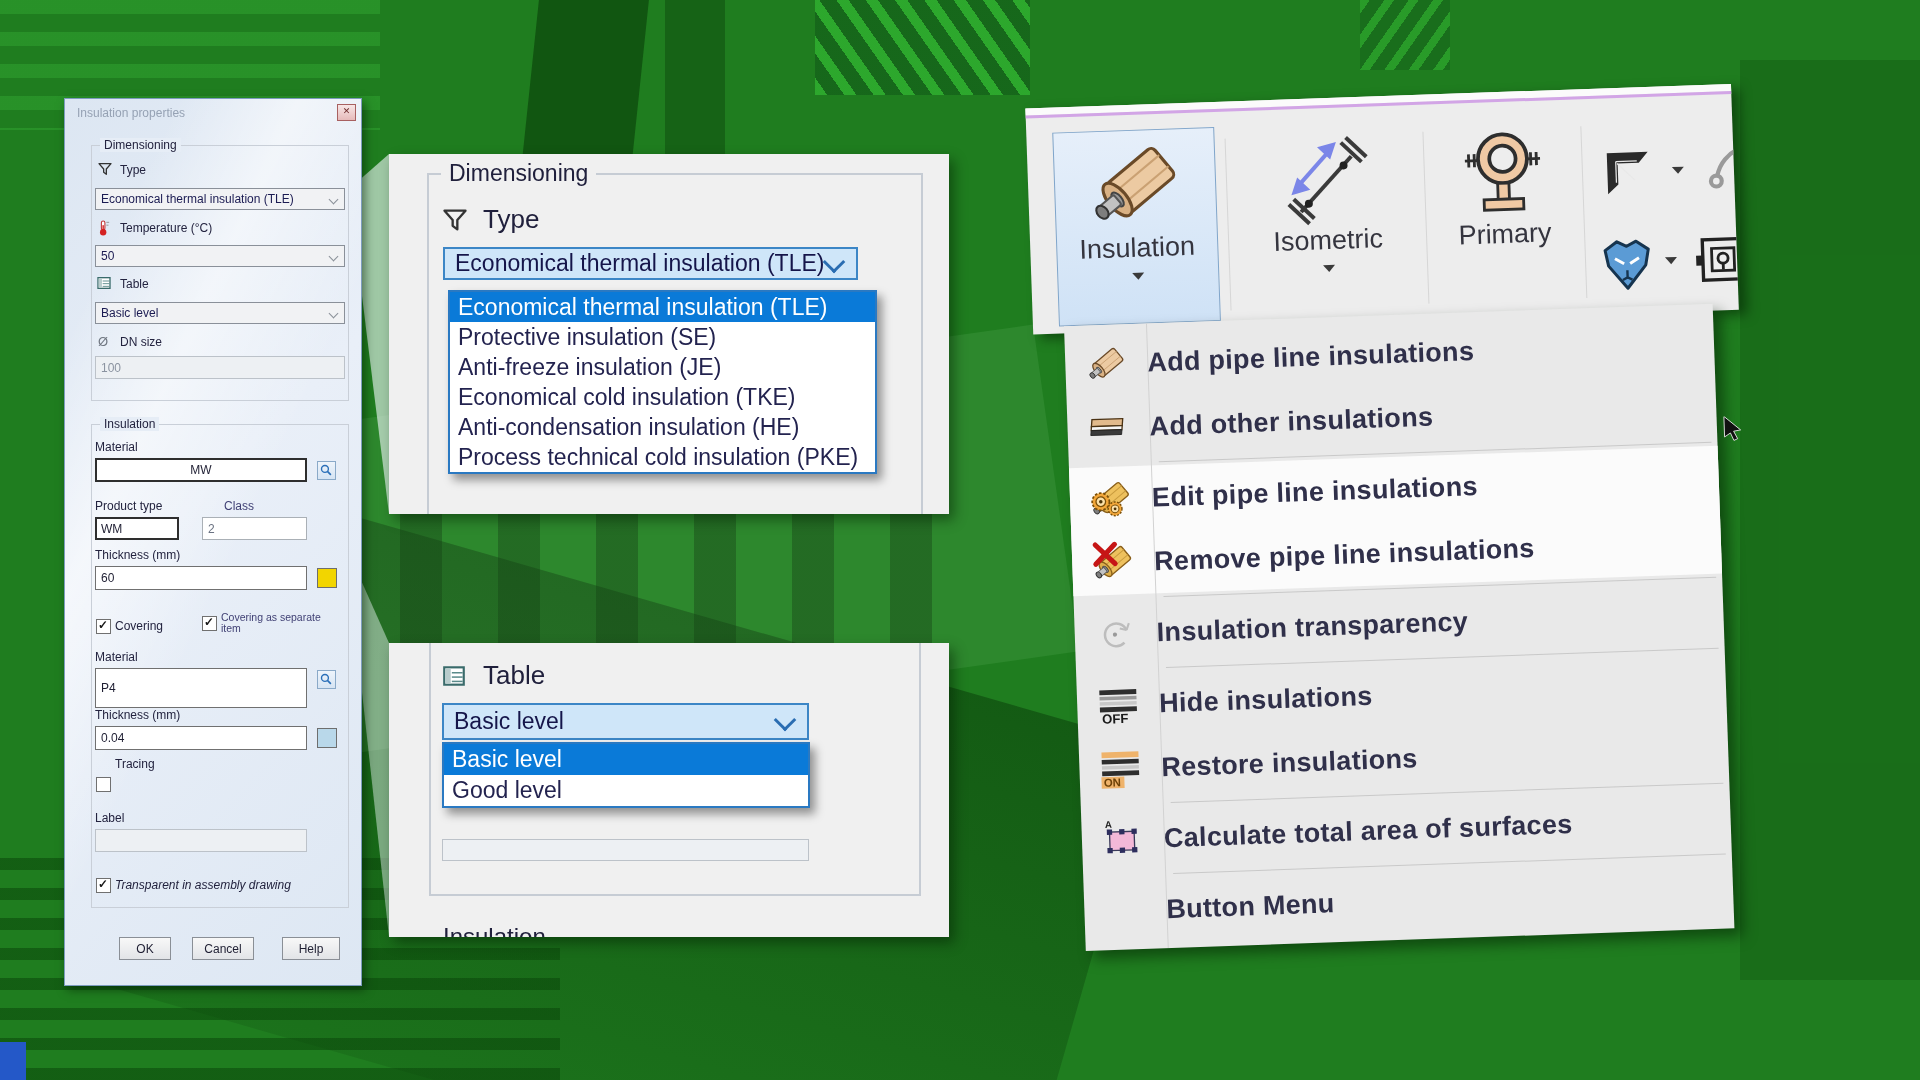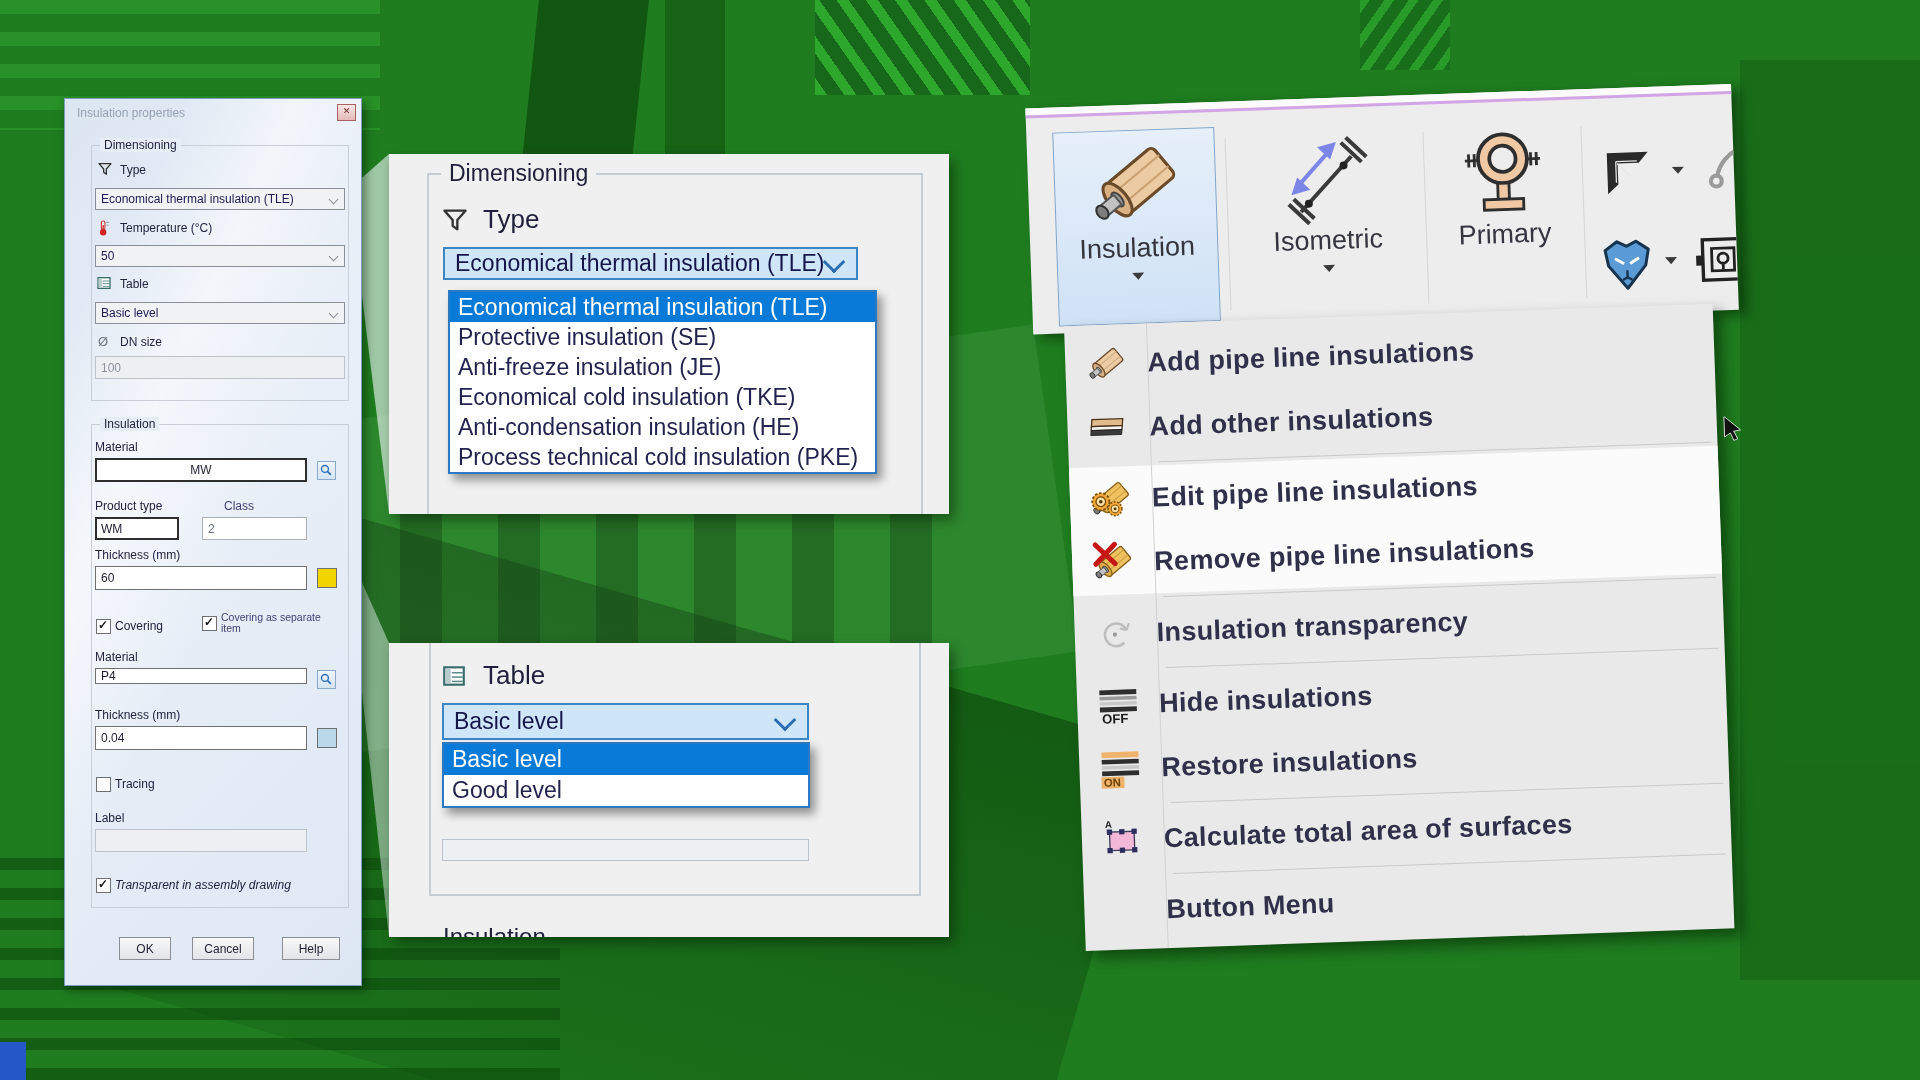--- a/index.html
+++ b/index.html
@@ -315,31 +315,31 @@
   <input class="inp focused" style="left: 30px; top: 418px; width: 84px; height: 23px;" value="WM">
   <input class="inp soft" style="left: 137px; top: 418px; width: 105px; height: 23px;" value="2">
   <span class="lbl" style="left:30px;top:449px;">Thickness (mm)</span>
   <input class="inp" style="left: 30px; top: 467px; width: 212px; height: 24px;" value="60">
   <button class="swatch" style="left: 252px; top: 469px; background-color: rgb(242, 213, 0);"></button>
   <span class="cb ck" style="left:31px;top:520px;"></span>
   <span class="cb-lbl" style="left:50px;top:520px;">Covering</span>
   <span class="cb ck" style="left:137px;top:517px;"></span>
   <span class="cb-lbl small" style="left:156px;top:513px;">Covering as separate item</span>
   <span class="lbl" style="left:30px;top:551px;">Material</span>
-  <input class="inp" style="left: 30px; top: 569px; width: 212px; height: 16px;" value="P4">
+  <input class="inp" style="left: 30px; top: 569px; width: 212px; height: 40px;" value="P4">
   <button class="tool-btn" style="left:252px;top:571px;">
     <svg width="15" height="15" viewBox="0 0 24 24">
         <use href="#mag"></use>
       </svg>
   </button>
   <span class="lbl" style="left:30px;top:609px;">Thickness (mm)</span>
   <input class="inp" style="left: 30px; top: 627px; width: 212px; height: 24px;" value="0.04">
   <button class="swatch" style="left: 252px; top: 629px; background-color: rgb(185, 216, 234);"></button>
   <span class="cb" style="left:31px;top:678px;"></span>
-  <span class="cb-lbl" style="left:50px;top:678px;">Tracing</span>
+  <span class="cb-lbl" style="left:50px;top:658px;">Tracing</span>
   <span class="lbl" style="left:30px;top:712px;">Label</span>
   <input class="inp dis" disabled="" style="left: 30px; top: 730px; width: 212px; height: 23px;" value="">
   <span class="cb ck" style="left:31px;top:779px;"></span>
   <span class="cb-lbl" style="left:50px;top:779px;font-style:italic;">Transparent in assembly drawing</span>
 
   <button class="wbtn" style="left:54px;top:838px;width:52px;">OK</button>
   <button class="wbtn" style="left:127px;top:838px;width:62px;">Cancel</button>
   <button class="wbtn" style="left:217px;top:838px;width:58px;">Help</button>
 </div>
 

